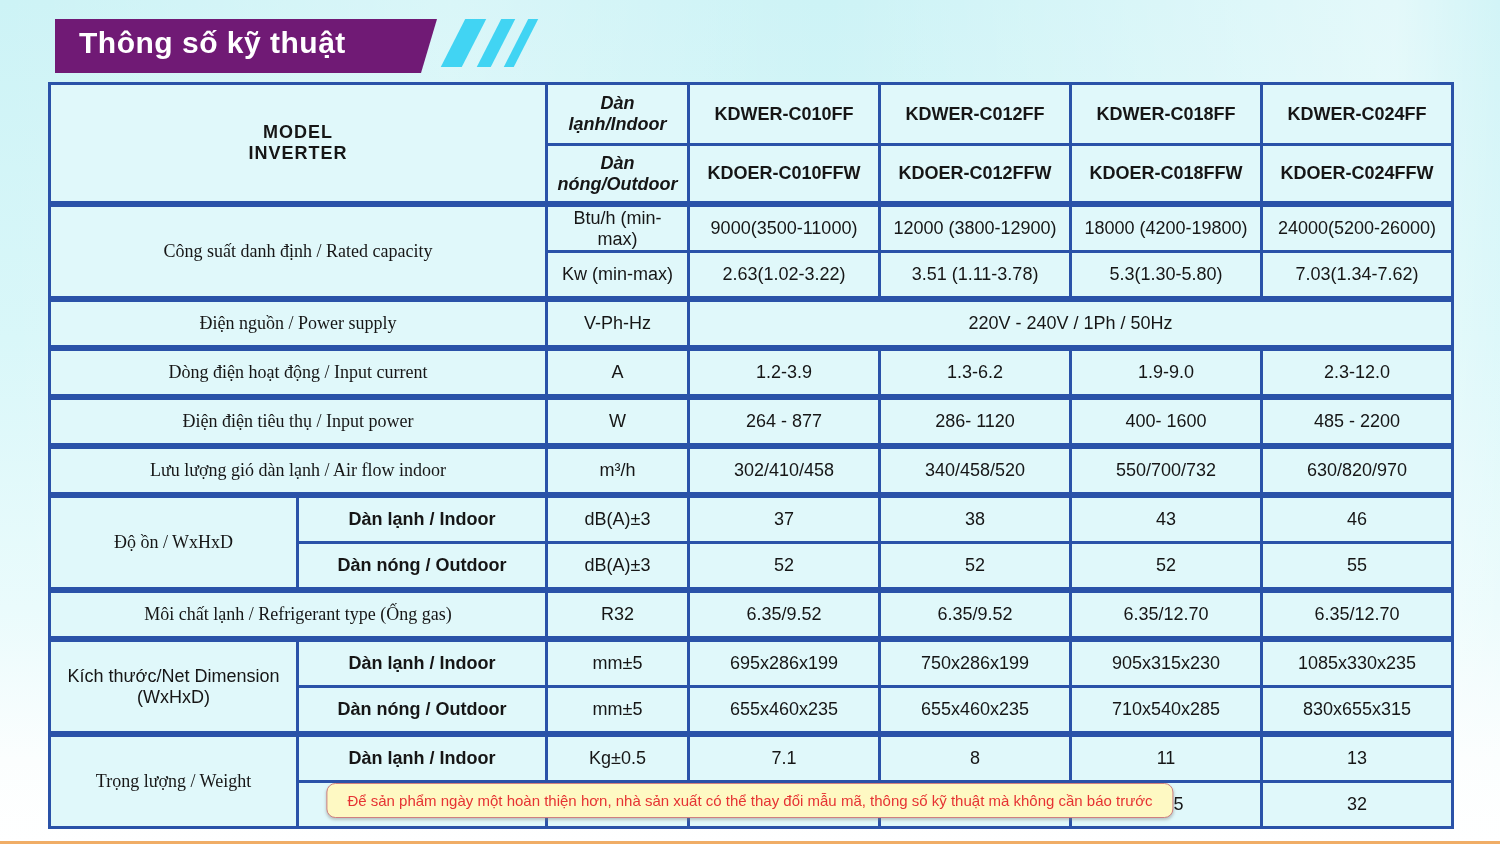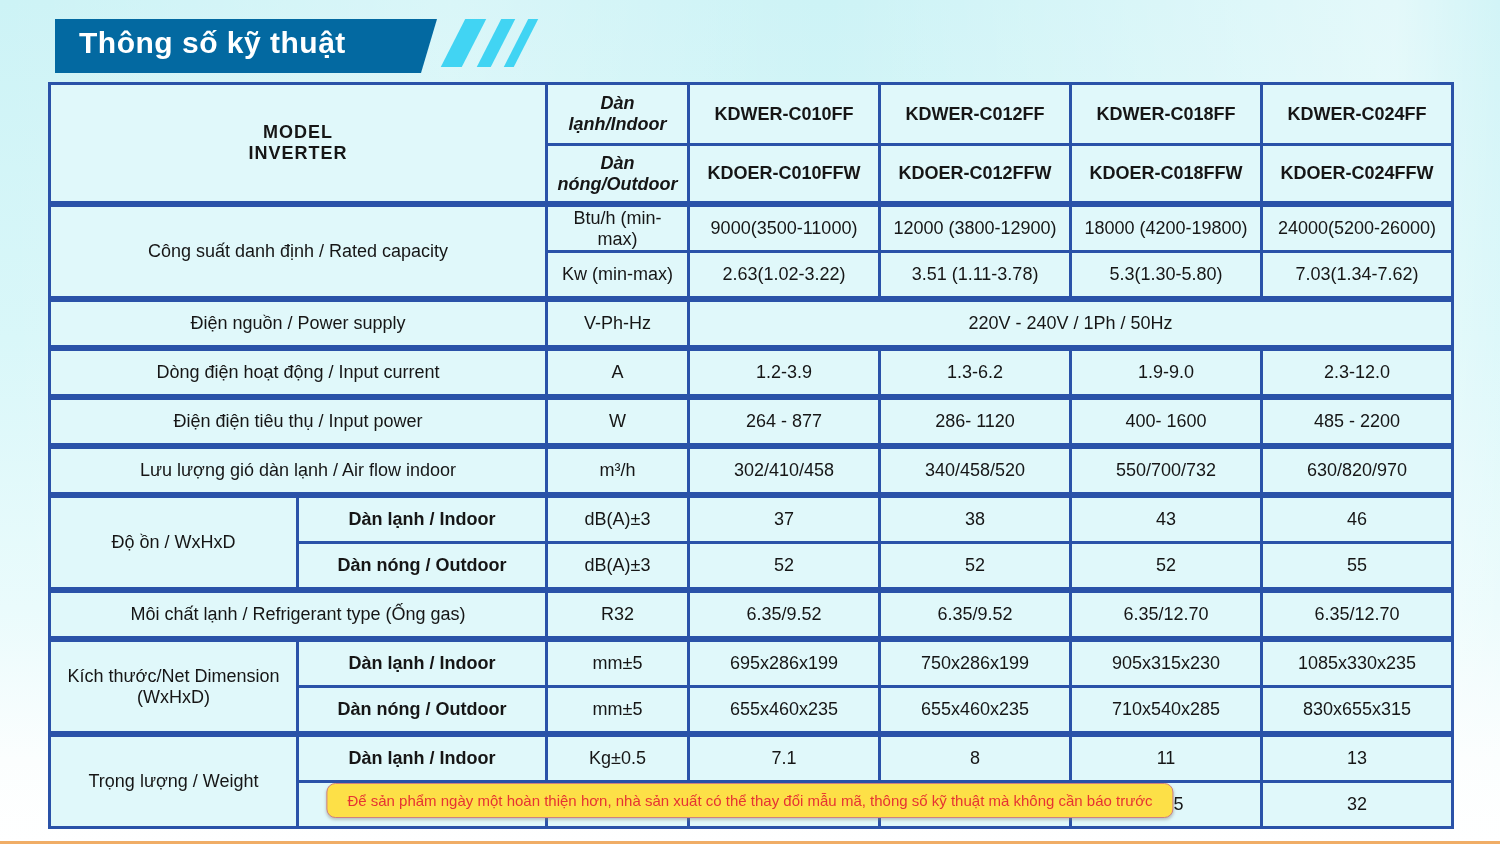--- a/index.html
+++ b/index.html
@@ -7,48 +7,48 @@
     width:1500px;height:844px;position:relative;overflow:hidden;
     font-family:"Liberation Sans","DejaVu Sans",sans-serif;
     background:linear-gradient(180deg,#cdf3f6 0%,#d9f7f9 40%,#eafbfc 72%,#fbfefe 90%,#ffffff 100%);
   }
   .bg-sheen{position:absolute;inset:0;pointer-events:none;
     background:linear-gradient(90deg,rgba(255,255,255,0) 0%,rgba(255,255,255,.25) 30%,rgba(255,255,255,0) 55%,rgba(255,255,255,.45) 93%,rgba(255,255,255,.1) 100%);}
   .bottom-line{position:absolute;left:0;right:0;bottom:0;height:3px;background:#f0ad66;}
 
   
   .banner{position:absolute;left:55px;top:19px;height:48px;width:520px;}
-  .banner-bar{position:absolute;left:0;top:0;height:54px;width:382px;background:#0369a1;
+  .banner-bar{position:absolute;left:0;top:0;height:54px;width:382px;background:#701a75;
     clip-path:polygon(0 0,100% 0,calc(100% - 16px) 100%,0 100%);}
   .banner-bar span{display:block;line-height:48px;padding-left:24px;color:#ffffff;
     font-size:30px;font-weight:bold;letter-spacing:.5px;}
   .stripe{position:absolute;top:0;height:48px;background:#41d4f3;transform:skewX(-27deg);}
   .stripe.s1{left:398px;width:21px;}
   .stripe.s2{left:434px;width:14px;}
   .stripe.s3{left:461px;width:10px;}
 
   
   table.spec{position:absolute;left:48px;top:82px;width:1404px;border-collapse:collapse;
     table-layout:fixed;background:#e0f8fa;border:3px solid #2a52a8;}
   table.spec td{border:3px solid #2a52a8;text-align:center;vertical-align:middle;
     color:#161616;font-size:18px;padding:0 6px;height:43px;background:#e0f8fa;}
   tr.hr1 td{height:58px;}
   tr.hr2 td{height:55px;}
   td.h{background:#8fd2e2;color:#ffffff;font-weight:bold;}
   td.model{font-size:23px;letter-spacing:1px;}
   td.io{font-size:15px;font-style:italic;}
   td.mn{font-size:18px;}
-  td.label{text-align:left;padding-left:14px;}
+  td.label{text-align:left;padding-left:14px;font-family:Liberation Serif, serif;}
   td.sub{text-align:left;padding-left:16px;font-weight:bold;}
   td.dimlabel{text-align:center;font-size:16px;padding:0 10px;}
   tr.sec td{border-top-width:6px;}
 
   
   .note{position:absolute;top:783px;left:50%;transform:translateX(-50%);
-    background:#fde047;border:1px solid #cf8080;border-radius:9px;
+    background:#fef9c3;border:1px solid #cf8080;border-radius:9px;
     box-shadow:0 2px 3px rgba(130,130,130,.45);
     color:#e63333;font-size:15px;padding:8px 20px;white-space:nowrap;}
 </style>
 </head>
 <body>
 
 <div class="bg-sheen"></div>
 
 <div class="banner">
   <div class="banner-bar">

